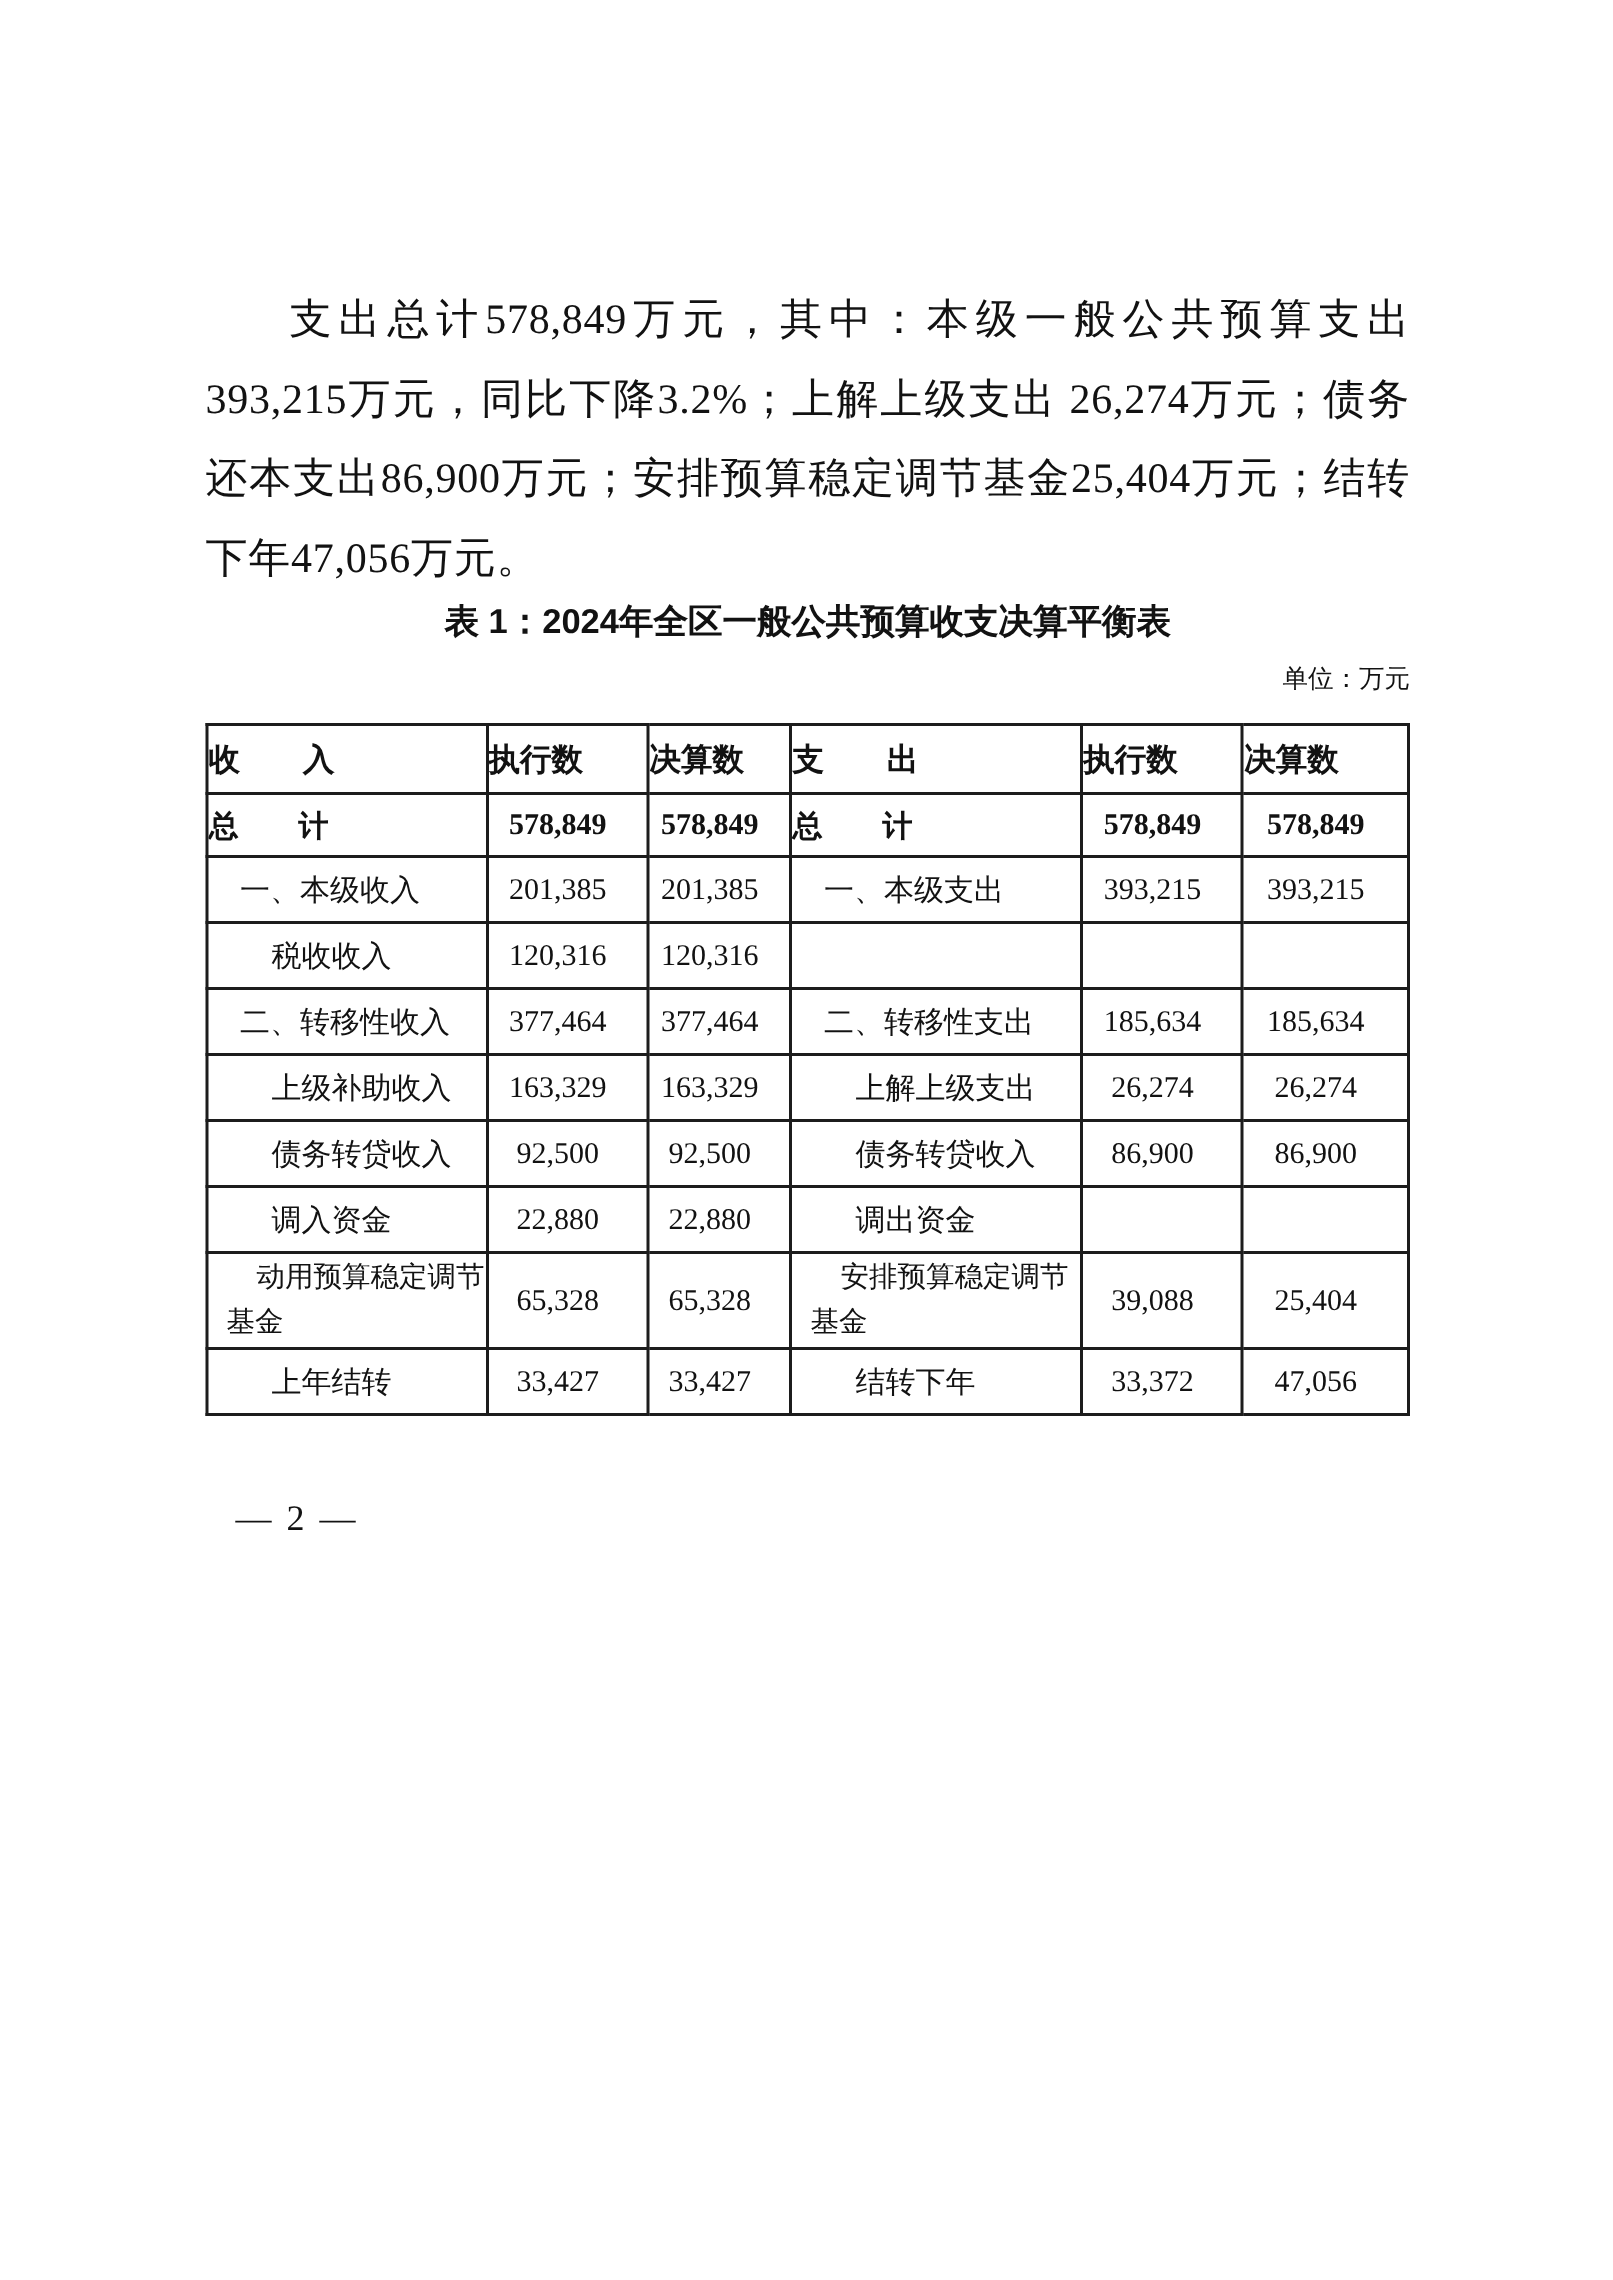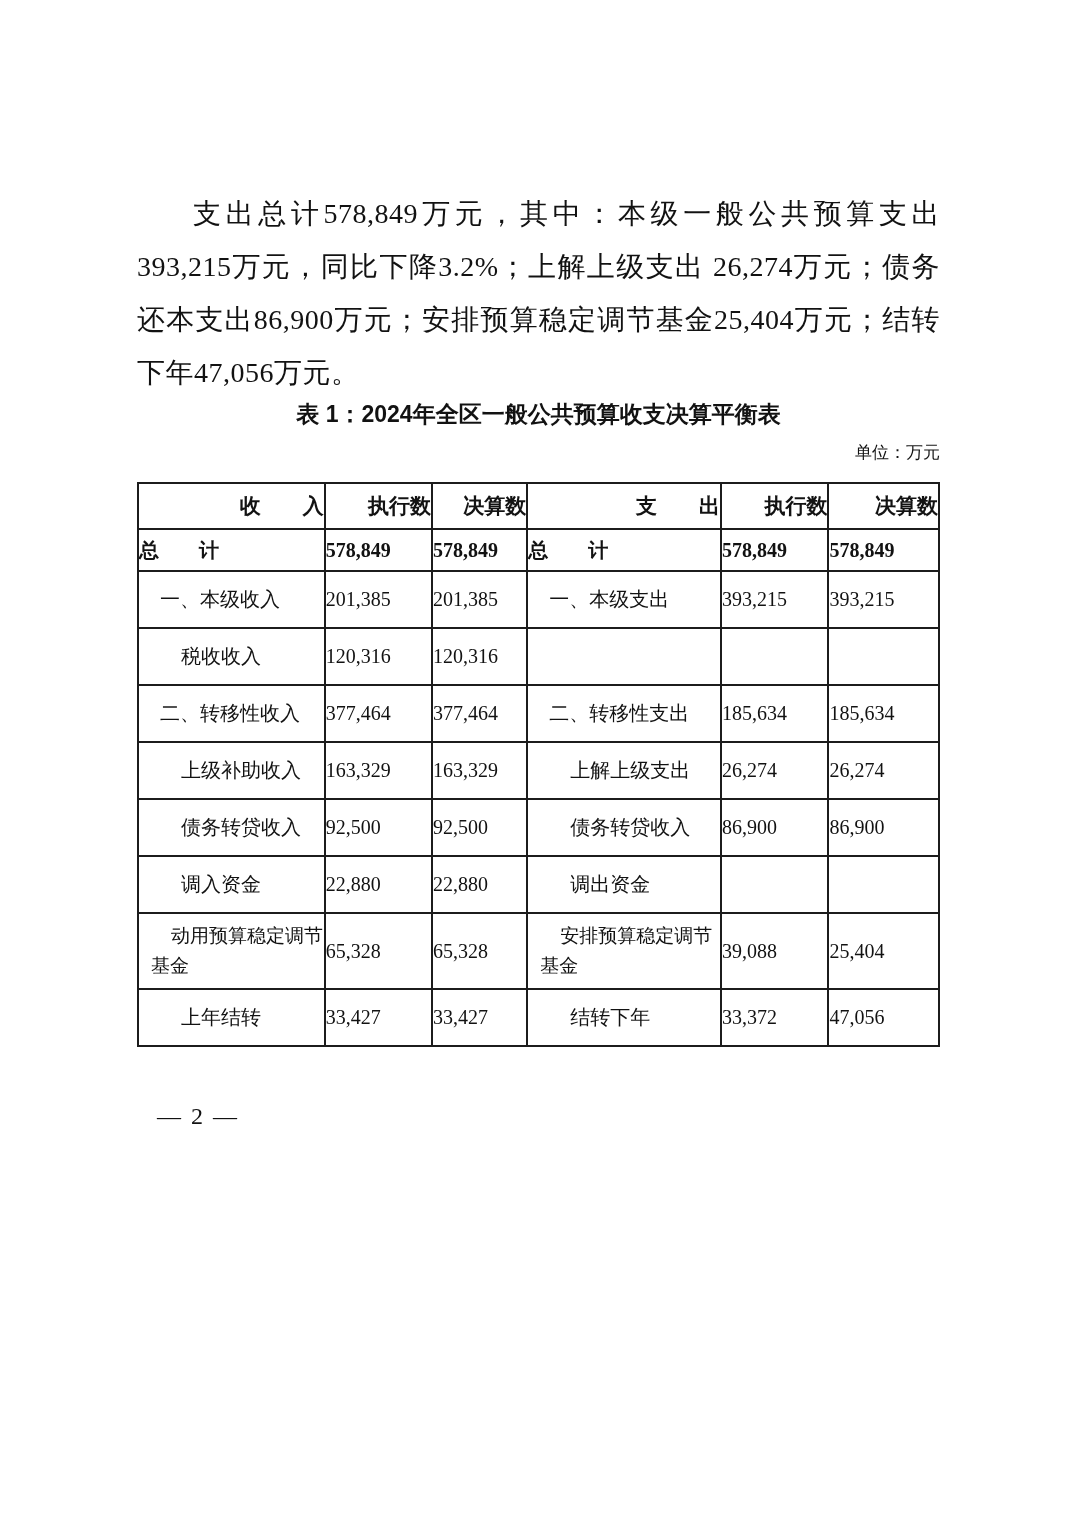--- a/index.html
+++ b/index.html
@@ -45,35 +45,35 @@
     border:2px solid #1c1c1c;
     font-size:20px;
     vertical-align:middle;
     overflow:hidden;
   }
   tr.hdr th {
     font-family:"Liberation Sans","DejaVu Sans",sans-serif;
     font-weight:bold;
     font-size:21px;
     height:46px;
-    text-align:right;
+    text-align:left;
   }
   tr.total td { font-weight:bold; height:42px; font-size:20px; }
   tr.total td.lbl { text-align:left; padding-left:0;margin-top:34px; }
-  tr.r { height:57px; }
-  tr.r-tall { height:76px;padding-left:32px; }
+  tr.r { height:44px; }
+  tr.r-tall { height:64px;padding-left:32px; }
   td.lbl { text-align:left; padding-left:21px; }
   td.lbl.sub { padding-left:42px;border-radius:14px; }
   td.lbl.wrap {
     padding-left:12px;
     text-indent:20px;
     font-size:19px;
     line-height:30px;
   }
-  td.num { text-align:left; padding-right:13px; }
+  td.num { text-align:center; padding-right:13px; }
   .page-number {
     margin-top:56px;
     margin-left:20px;
     font-size:24px;
     letter-spacing:2px;
   }
 </style>
 </head>
 <body>
 

